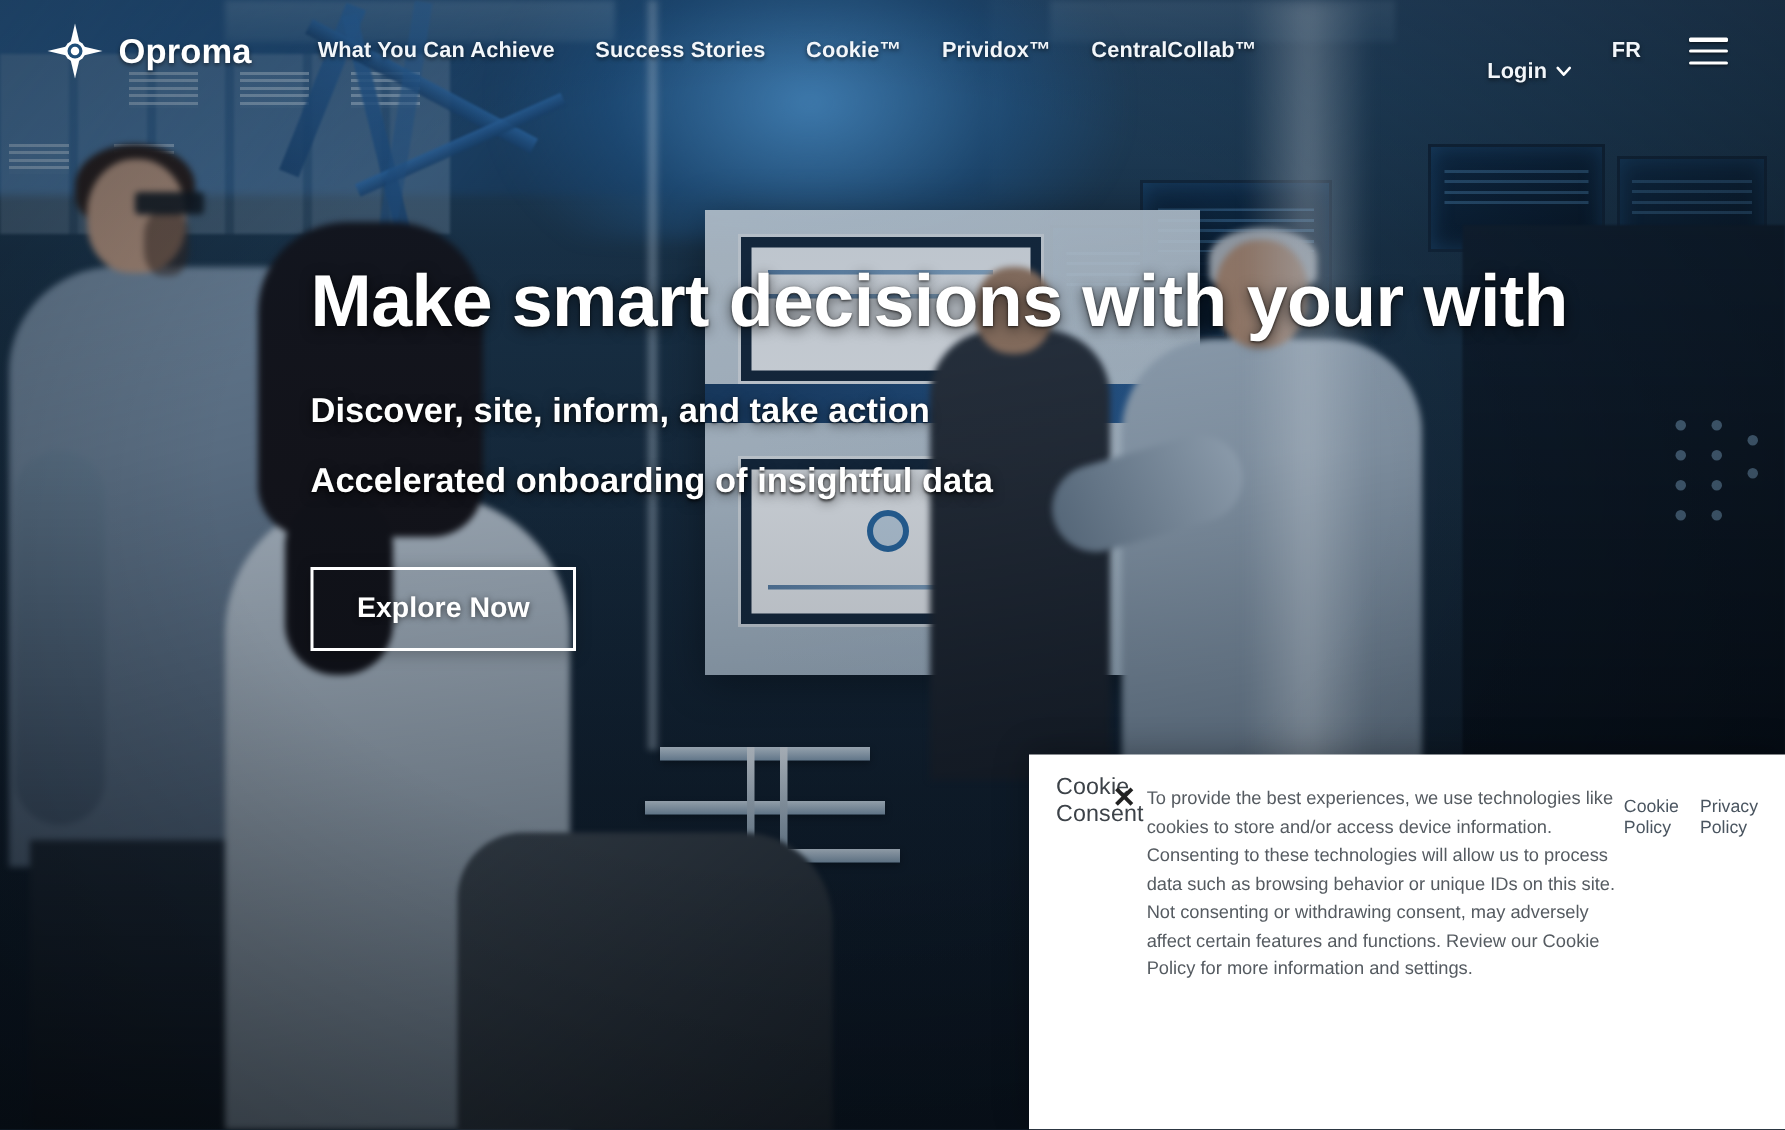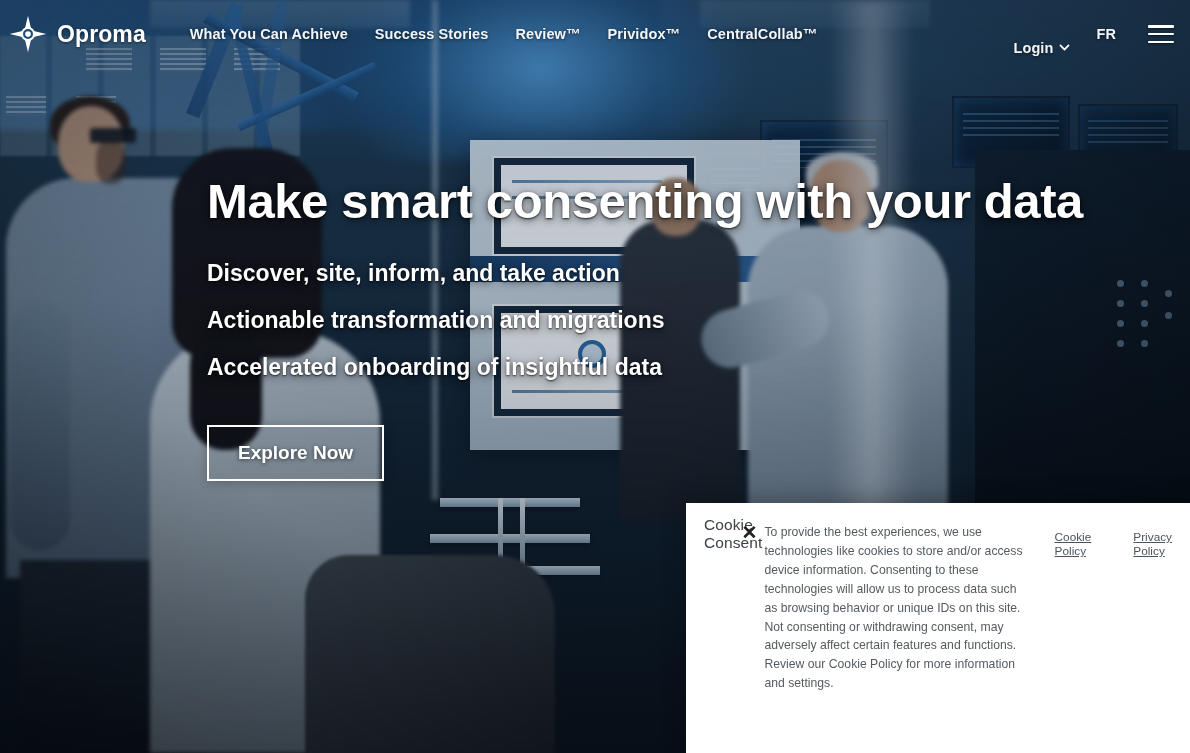--- a/index.html
+++ b/index.html
@@ -200,21 +200,21 @@
   }
   .vignette {
     position:absolute; inset:0;
     background:radial-gradient(ellipse at 45% 42%, rgba(0,0,0,0) 42%, rgba(0,0,0,.42) 100%);
   }
 
   
   .navbar {
     position:absolute; left:0; top:0; right:0; height:68px;
     display:flex; align-items:center;
-    padding:0 8px;
+    padding:0 30px;
     z-index:40;
   }
   .brand { display:flex; align-items:center; gap:9px; margin-right:44px; cursor:pointer; }
   .brand-mark { width:40px; height:40px; display:block; }
   .brand-name {
     color:#ffffff; font-size:23px; font-weight:700; letter-spacing:.1px;
     text-shadow:0 1px 3px rgba(0,0,0,.5);
   }
   .nav-links { display:flex; align-items:center; gap:27px; }
   .nav-link {
@@ -289,21 +289,21 @@
     background:#3a6698; color:#ffffff;
     border:none; border-radius:4px;
     height:38px; font-size:13.5px; font-weight:400;
     font-family:"Liberation Sans", sans-serif;
     cursor:pointer; width:calc(100% - 2px);
   }
   .cookie-links {
     margin-top:13px; display:flex; justify-content:center; gap:14px;
   }
   .cookie-links a {
-    font-size:11.8px; color:#4a5560; text-decoration:underline; cursor:pointer;margin-left:28px;
+    font-size:11.8px; color:#4a5560; cursor:pointer;
   }
 
   
   .watermark {
     position:absolute; right:14px; bottom:8px;
     display:flex; align-items:center; gap:8px;
     z-index:70; pointer-events:none; opacity:.5;
   }
   .wm-icon { width:34px; height:34px; display:block; }
   .wm-text {
@@ -420,21 +420,21 @@
         <circle cx="24" cy="24" r="8.4" fill="#ffffff"></circle>
         <circle cx="24" cy="24" r="6" fill="#1f4e78"></circle>
         <circle cx="24" cy="24" r="3.4" fill="#ffffff"></circle>
       </svg>
       <span class="brand-name">Oproma</span>
     </div>
 
     <div class="nav-links">
       <span class="nav-link">What You Can Achieve</span>
       <span class="nav-link">Success Stories</span>
-      <span class="nav-link">Review™</span>
+      <span class="nav-link">Cookie™</span>
       <span class="nav-link">Prividox™</span>
       <span class="nav-link">CentralCollab™</span>
     </div>
 
     <div class="nav-right">
       <div class="nav-login">
         <span class="nav-link">Login</span>
         <svg class="chev" viewBox="0 0 12 12">
           <path d="M1.6 3.6 L6 8.4 L10.4 3.6" fill="none" stroke="#ffffff" stroke-width="1.9" stroke-linecap="round" stroke-linejoin="round"></path>
         </svg>
@@ -442,24 +442,23 @@
       <span class="nav-link">FR</span>
       <div class="hamburger">
         <span></span>
           <span></span>
           <span></span>
       </div>
     </div>
   </div>
 
   <div class="hero-copy">
-    <h1 class="hero-title">Make smart consenting with your data</h1>
+    <h1 class="hero-title">Make smart decisions with your with</h1>
     <div class="hero-sub">
       <div class="hero-sub-line">Discover, site, inform, and take action</div>
-      <div class="hero-sub-line">Actionable transformation and migrations</div>
       <div class="hero-sub-line">Accelerated onboarding of insightful data</div>
     </div>
     <button class="cta">Explore Now</button>
   </div>
 
   <div class="cookie">
     <div class="cookie-head">
       <span class="cookie-title">Cookie Consent</span>
       <span class="cookie-close">✕</span>
     </div>

